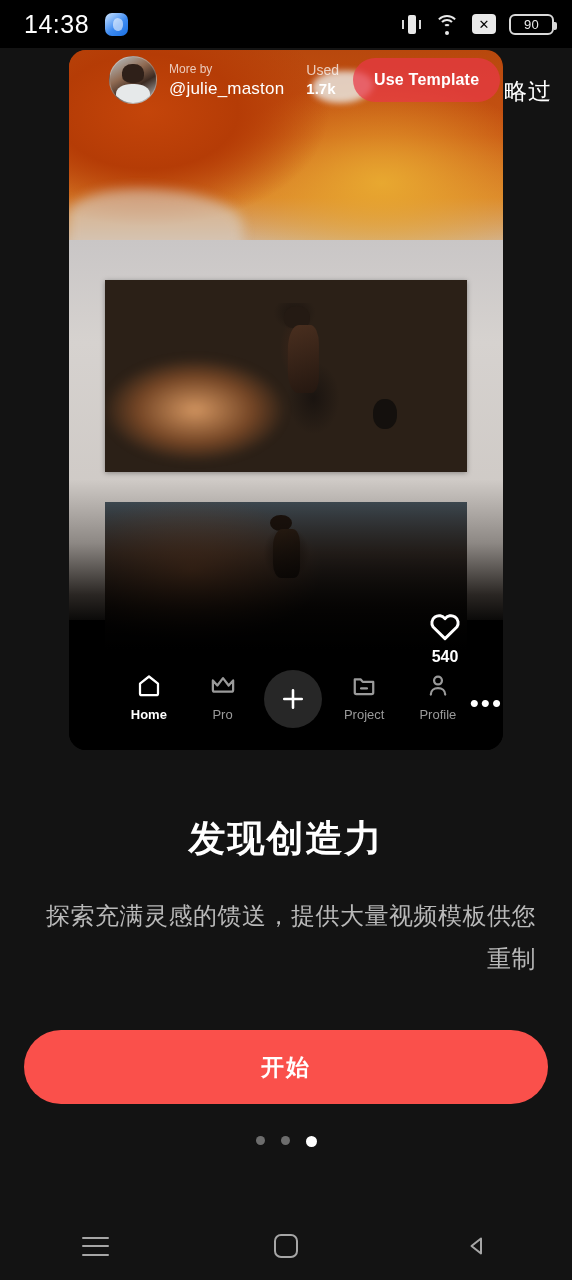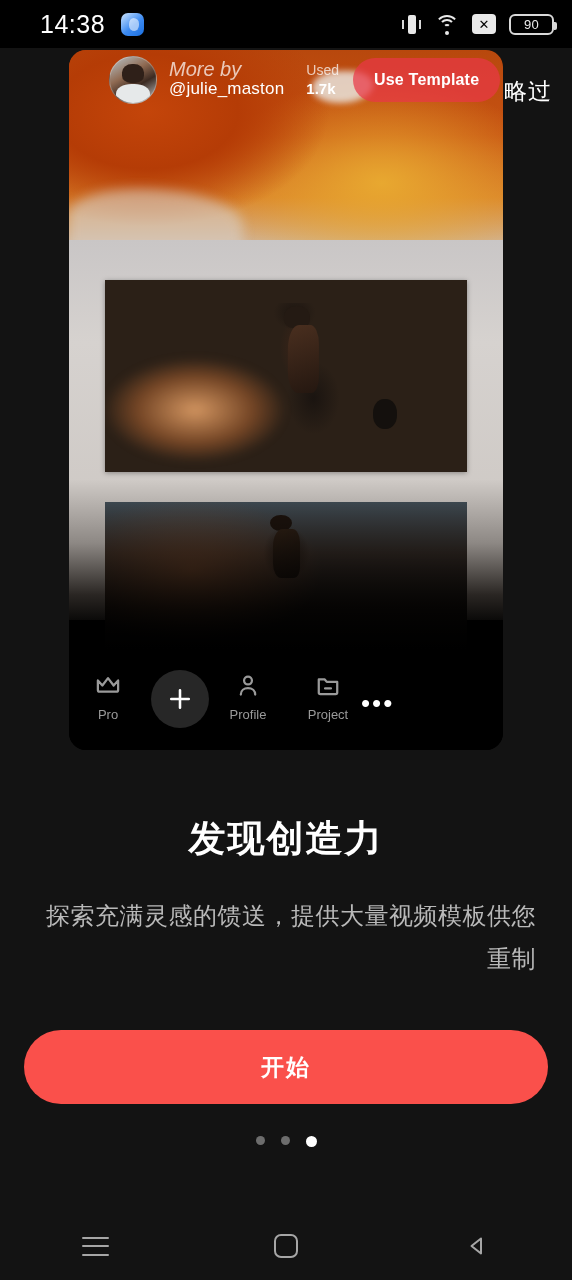--- a/index.html
+++ b/index.html
@@ -7,21 +7,21 @@
     width:572px; height:1280px;
     background:#121212;
     font-family:"Liberation Sans","DejaVu Sans",sans-serif;
     overflow:hidden;
   }
   #root { position:relative; width:572px; height:1280px; background:#131313; }
 
   
   .statusbar { position:absolute; top:0; left:0; width:572px; height:48px;
     display:flex; align-items:center; background:#000; z-index:40; }
-  .sb-time { margin-left:40px; color:#fff; font-size:25px; letter-spacing:.5px; }
+  .sb-time { margin-left:24px; color:#fff; font-size:25px; letter-spacing:.5px; }
   .sb-appicon { margin-left:16px; width:23px; height:23px; border-radius:7px;
     background:linear-gradient(140deg,#cfe6ff 0%,#3d8bf2 55%,#1a6fe0 100%);
     position:relative; }
   .sb-appicon:after { content:""; position:absolute; inset:5px 5px 5px 8px;
     background:#fff; opacity:.55; border-radius:50% 6px 50% 6px; }
   .sb-right { margin-left:auto; margin-right:18px; display:flex; align-items:center; gap:13px; }
   .ic-vibrate { width:19px; height:21px; position:relative; }
   .ic-vibrate .body { position:absolute; left:6px; top:1px; width:8px; height:19px;
     background:#e8e8e8; border-radius:2px; }
   .ic-vibrate .l, .ic-vibrate .r { position:absolute; top:6px; width:3px; height:9px;
@@ -113,21 +113,21 @@
   .card-head { position:absolute; left:0; top:0; width:100%; height:60px;
     display:flex; align-items:center; padding:0 8px; z-index:6; }
   .avatar { width:48px; height:48px; border-radius:50%; margin-left:32px; overflow:hidden;
     background:linear-gradient(150deg,#b9c6cc 0%,#8f6a52 38%,#3b2a22 62%,#cfd5d8 100%);
     border:1px solid rgba(255,255,255,.25); position:relative; flex:0 0 auto; }
   .avatar:before { content:""; position:absolute; left:26%; top:16%; width:48%; height:40%;
     background:#2f2019; border-radius:46% 46% 40% 40%; }
   .avatar:after { content:""; position:absolute; left:12%; top:58%; width:76%; height:48%;
     background:#e6e9ea; border-radius:44% 44% 0 0; }
   .moreby { margin-left:12px; display:flex; flex-direction:column; justify-content:center; }
-  .moreby .l1 { color:rgba(255,255,255,.72); font-size:20px; line-height:17px;font-style:italic; }
+  .moreby .l1 { color:rgba(255,255,255,.72); font-size:12px; line-height:17px; }
   .moreby .l2 { color:#fff; font-size:17px; font-weight:normal; line-height:21px; letter-spacing:.2px; }
   .usedbox { margin-left:22px; display:flex; flex-direction:column; justify-content:center; }
   .usedbox .l1 { color:rgba(255,255,255,.72); font-size:14px; line-height:17px; }
   .usedbox .l2 { color:#fff; font-size:15px; font-weight:bold; line-height:20px; }
   .use-tpl { margin-left:14px; background:rgba(233,56,70,.72); color:#fff;
     border:none; border-radius:24px; padding:13px 21px; font-size:16px; font-weight:bold;
     letter-spacing:.2px; white-space:nowrap; }
 
   
   .likebox { position:absolute; right:30px; bottom:84px; width:56px; text-align:center; z-index:7; }
@@ -233,51 +233,63 @@
         <span class="l1">More by</span>
         <span class="l2">@julie_maston</span>
       </div>
       <div class="usedbox">
         <span class="l1">Used</span>
         <span class="l2">1.7k</span>
       </div>
       <button class="use-tpl">Use Template</button>
     </div>
 
+    <div class="likebox">
+      <svg width="34" height="31" viewBox="0 0 24 22">
+        <path d="M12 20.3 3.6 12.1A5.1 5.1 0 1 1 12 6.2a5.1 5.1 0 1 1 8.4 5.9z" fill="none" stroke="#ffffff" stroke-width="2.1" stroke-linejoin="round"></path>
+      </svg>
+      <div class="cnt">540</div>
+    </div>
 
     <div class="cardnav">
 
+      <div class="navitem active nav-home">
+        <svg width="28" height="27" viewBox="0 0 24 24">
+          <path d="M4 10.4 12 4l8 6.4V19a1.6 1.6 0 0 1-1.6 1.6H5.6A1.6 1.6 0 0 1 4 19z" fill="none" stroke="#ffffff" stroke-width="2" stroke-linejoin="round"></path>
+        </svg>
+        <span class="lbl">Home</span>
+      </div>
 
       <div class="navitem nav-pro">
         <svg width="28" height="27" viewBox="0 0 24 24">
           <path d="M3 7.5 7 12l5-6.5 5 6.5 4-4.5v8.4a1.6 1.6 0 0 1-1.6 1.6H4.6A1.6 1.6 0 0 1 3 15.9z" fill="none" stroke="#9a9a9a" stroke-width="2" stroke-linejoin="round"></path>
         </svg>
         <span class="lbl">Pro</span>
       </div>
 
       <div class="plusbtn">
         <svg width="28" height="28" viewBox="0 0 24 24">
           <path d="M12 4.5v15M4.5 12h15" stroke="#ffffff" stroke-width="2.2" stroke-linecap="round"></path>
         </svg>
+      </div>
+
+      <div class="navitem nav-proj">
+        <svg width="28" height="27" viewBox="0 0 24 24">
+          <path d="M3.8 6.6h5.3l1.8 2.2h9.3v9.5a1.4 1.4 0 0 1-1.4 1.4H5.2a1.4 1.4 0 0 1-1.4-1.4z" fill="none" stroke="#9a9a9a" stroke-width="2" stroke-linejoin="round"></path>
+          <path d="M9.4 14.6h5.2" stroke="#9a9a9a" stroke-width="2" stroke-linecap="round"></path>
+        </svg>
+        <span class="lbl">Project</span>
       </div>
 
       <div class="navitem nav-prof">
         <svg width="28" height="27" viewBox="0 0 24 24">
           <circle cx="12" cy="7.6" r="3.5" fill="none" stroke="#9a9a9a" stroke-width="2"></circle>
           <path d="M5.6 20c0-3.6 2.9-5.6 6.4-5.6s6.4 2 6.4 5.6" fill="none" stroke="#9a9a9a" stroke-width="2" stroke-linecap="round"></path>
         </svg>
         <span class="lbl">Profile</span>
-      </div>
-
-      <div class="navitem nav-proj">
-        <svg width="28" height="27" viewBox="0 0 24 24">
-          <path d="M3.8 6.6h5.3l1.8 2.2h9.3v9.5a1.4 1.4 0 0 1-1.4 1.4H5.2a1.4 1.4 0 0 1-1.4-1.4z" fill="none" stroke="#9a9a9a" stroke-width="2" stroke-linejoin="round"></path>
-          <path d="M9.4 14.6h5.2" stroke="#9a9a9a" stroke-width="2" stroke-linecap="round"></path>
-        </svg>
-        <span class="lbl">Project</span>
       </div>
 
       <div class="dots3">•••</div>
     </div>
   </div>
 
   <div class="title">发现创造力</div>
   <div class="subtitle">探索充满灵感的馈送，提供大量视频模板供您重制</div>
   <button class="cta">开始</button>
 

